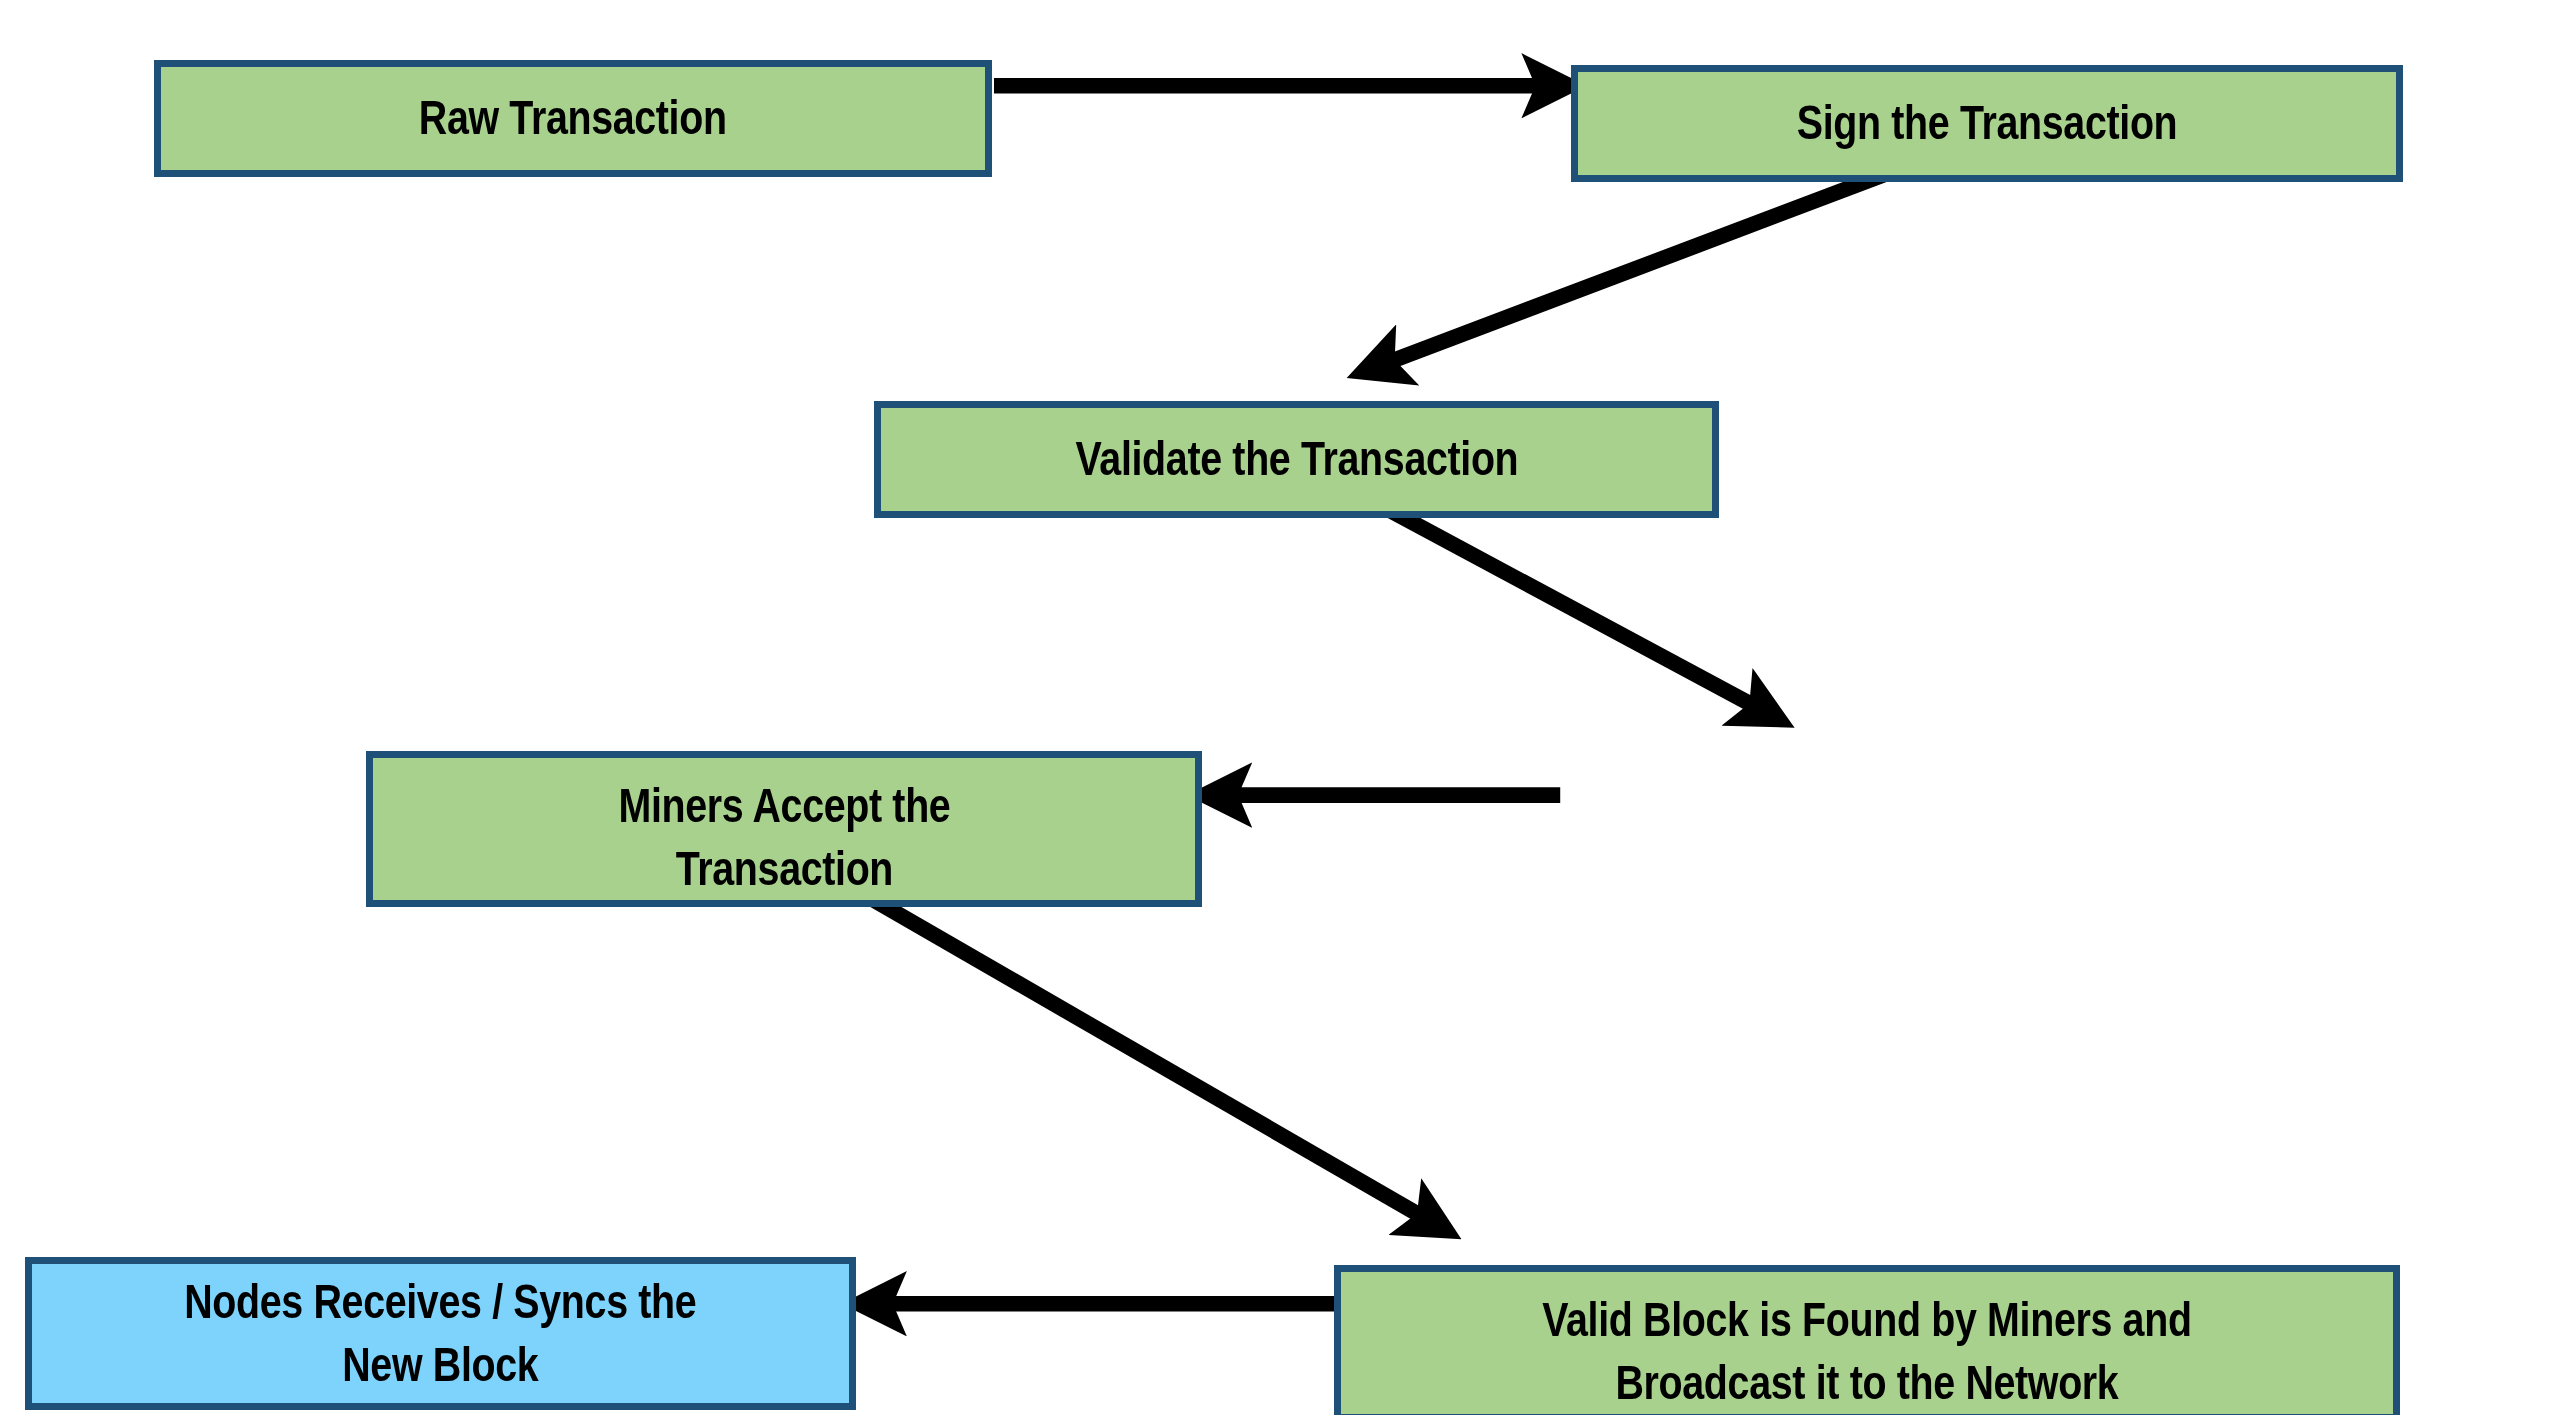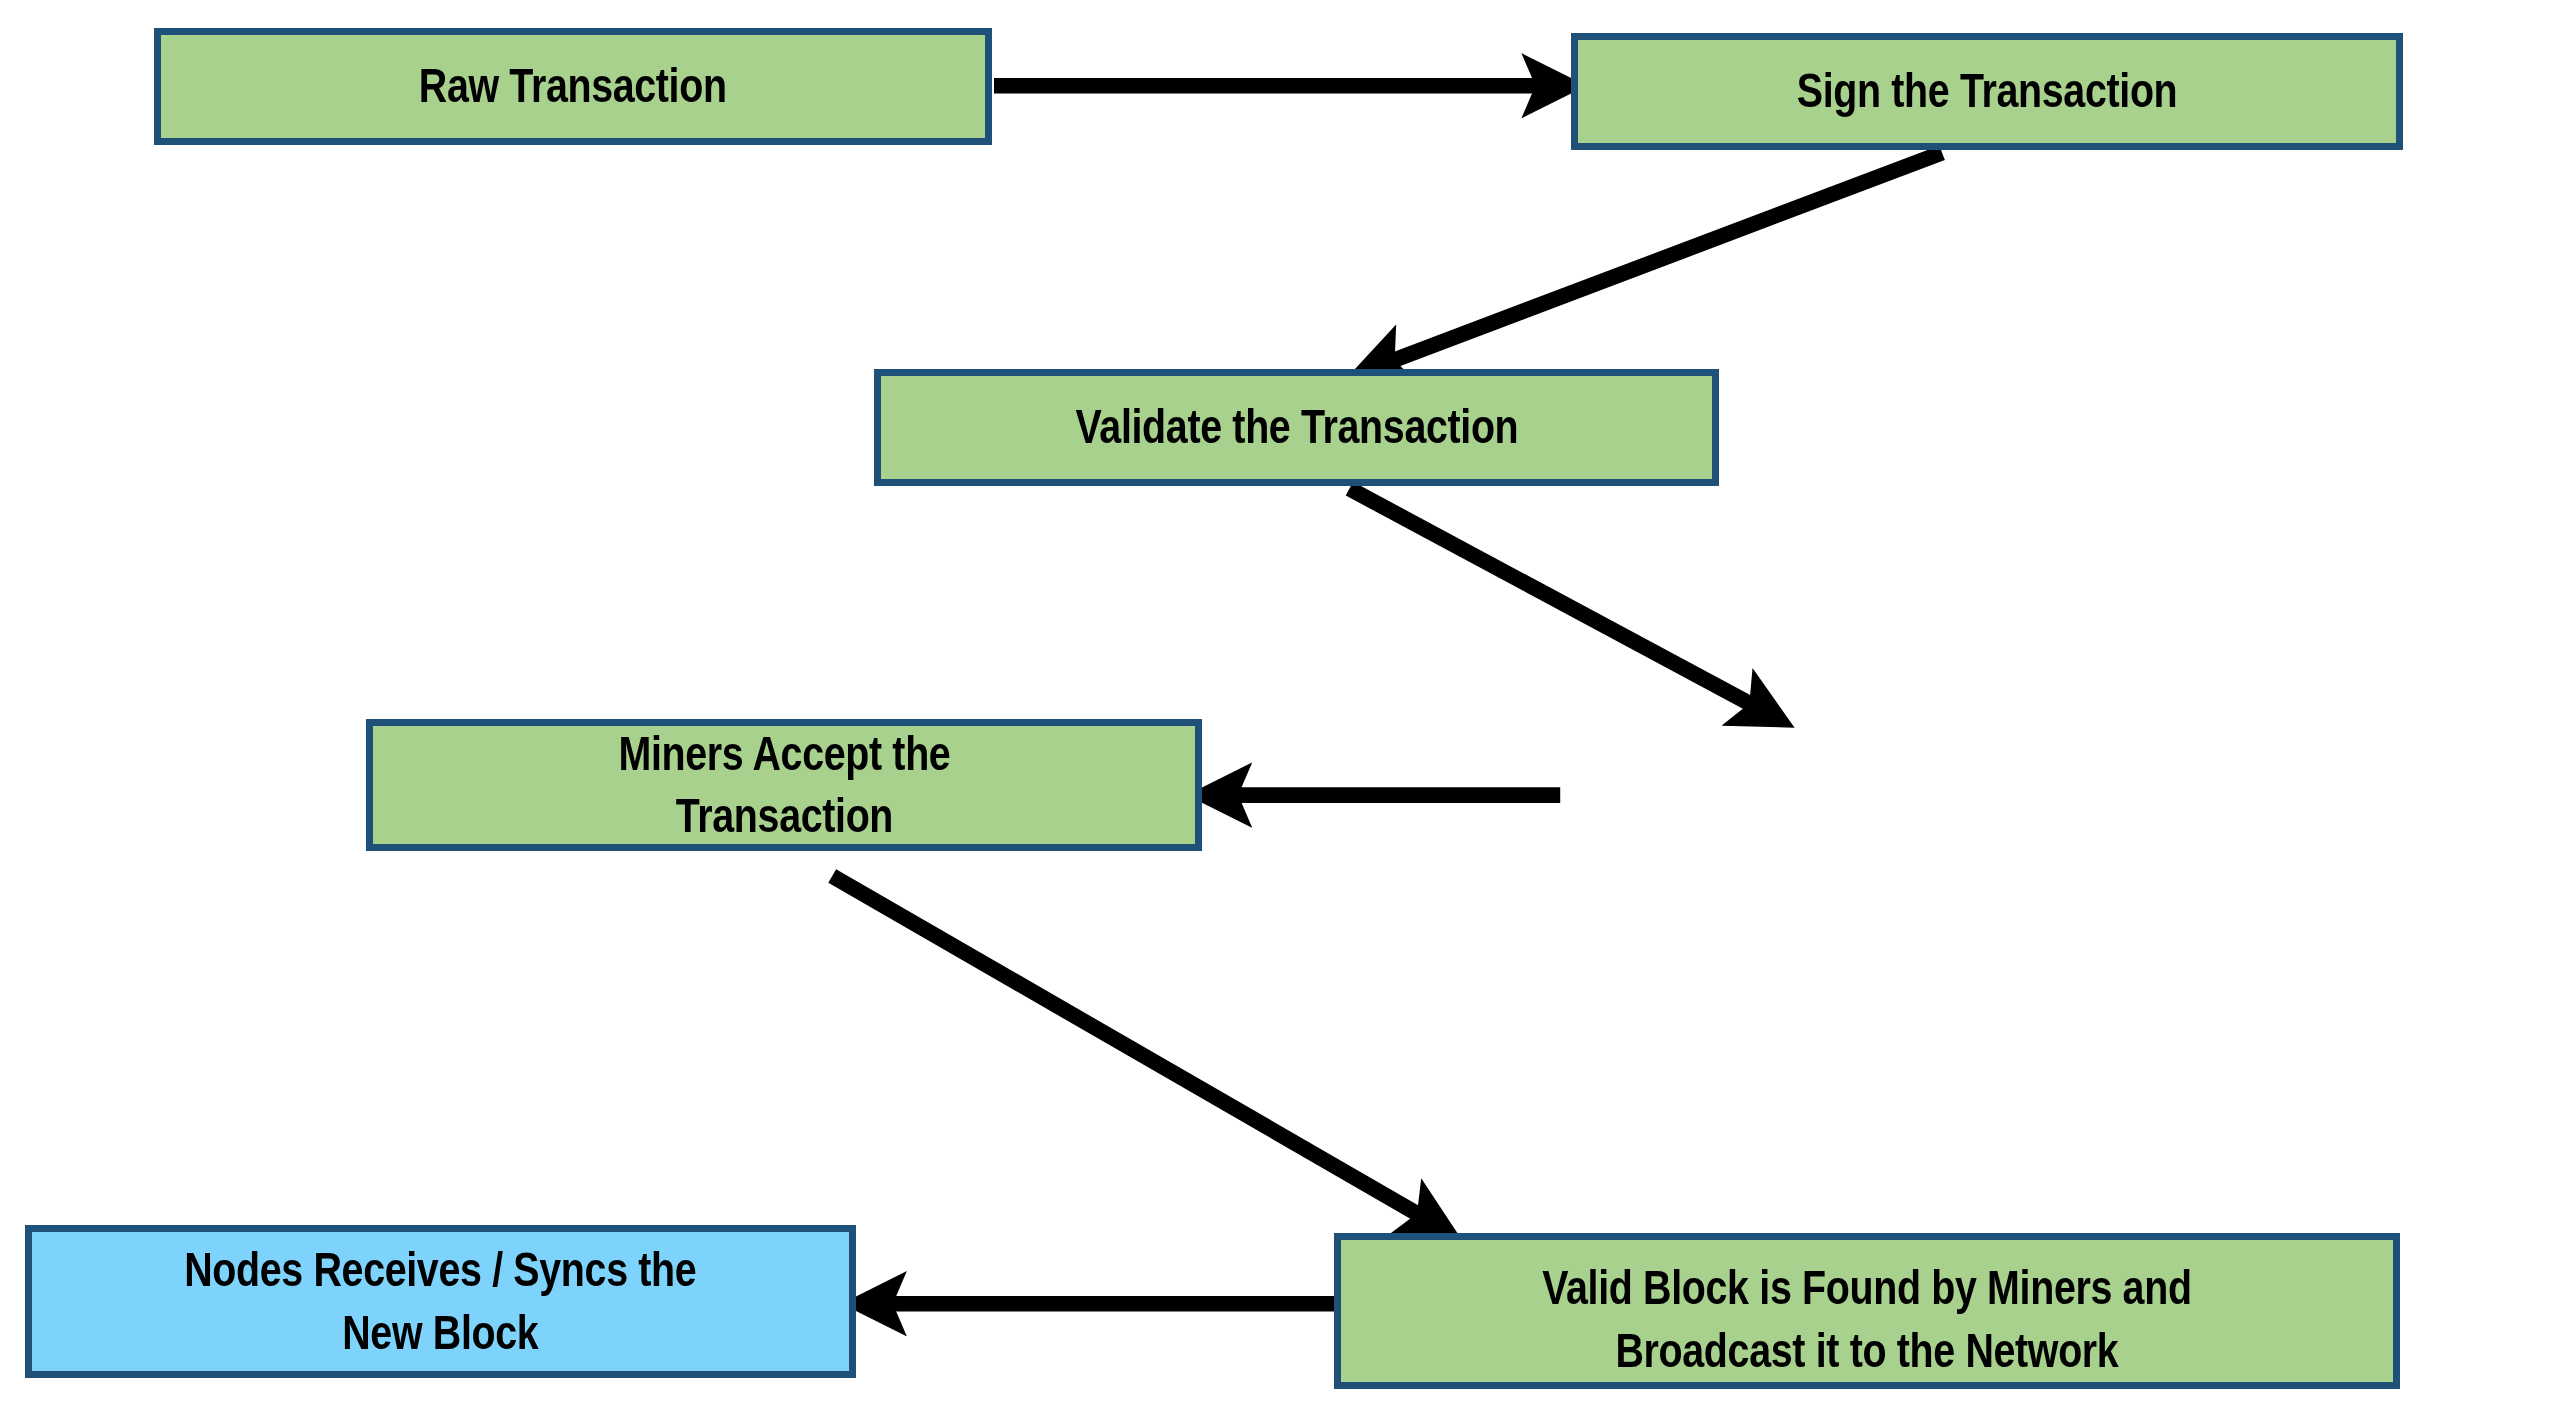--- a/index.html
+++ b/index.html
@@ -17,20 +17,21 @@
   }
   .node {
     position: absolute;
     box-sizing: border-box;
     background: #A9D18E;
     border: 7.8px solid #1F5077;
     display: flex;
     align-items: center;
     justify-content: center;
     z-index: 3;
+    margin-top: 32px;
   }
   .node-label {
     font-family: "Liberation Sans", sans-serif;
     font-weight: bold;
     font-size: 48px;
     line-height: 1.30;
     color: #000000;
     text-align: center;
     letter-spacing: -0.4px;
     padding: 0 11px;
@@ -73,21 +74,21 @@
   </div>
 
   <div class="node" style="left: 874px; top: 369px; width: 845px; height: 117px; background: rgb(169, 209, 142); border-color: rgb(31, 80, 119); border-width: 7.8px;">
     <span class="node-label">Validate the Transaction</span>
   </div>
 
   <div class="node" style="left: 1571px; top: 33px; width: 832px; height: 117px; background: rgb(169, 209, 142); border-color: rgb(31, 80, 119); border-width: 7.8px;">
     <span class="node-label">Sign the Transaction</span>
   </div>
 
-  <div class="node" style="left: 366px; top: 719px; width: 836px; height: 132px; background: rgb(169, 209, 142); border-color: rgb(31, 80, 119); border-width: 7.8px;">
+  <div class="node" style="left: 366px; top: 719px; width: 836px; height: 156px; background: rgb(169, 209, 142); border-color: rgb(31, 80, 119); border-width: 7.8px; align-items: flex-end;">
     <span class="node-label">Miners Accept the
 Transaction</span>
   </div>
 
 
   <div class="node" style="left: 25px; top: 1225px; width: 831px; height: 153px; background: #7dd3fc; border-color: rgb(31, 80, 119); border-width: 7.8px;">
     <span class="node-label">Nodes Receives / Syncs the
 New Block</span>
   </div>
 

